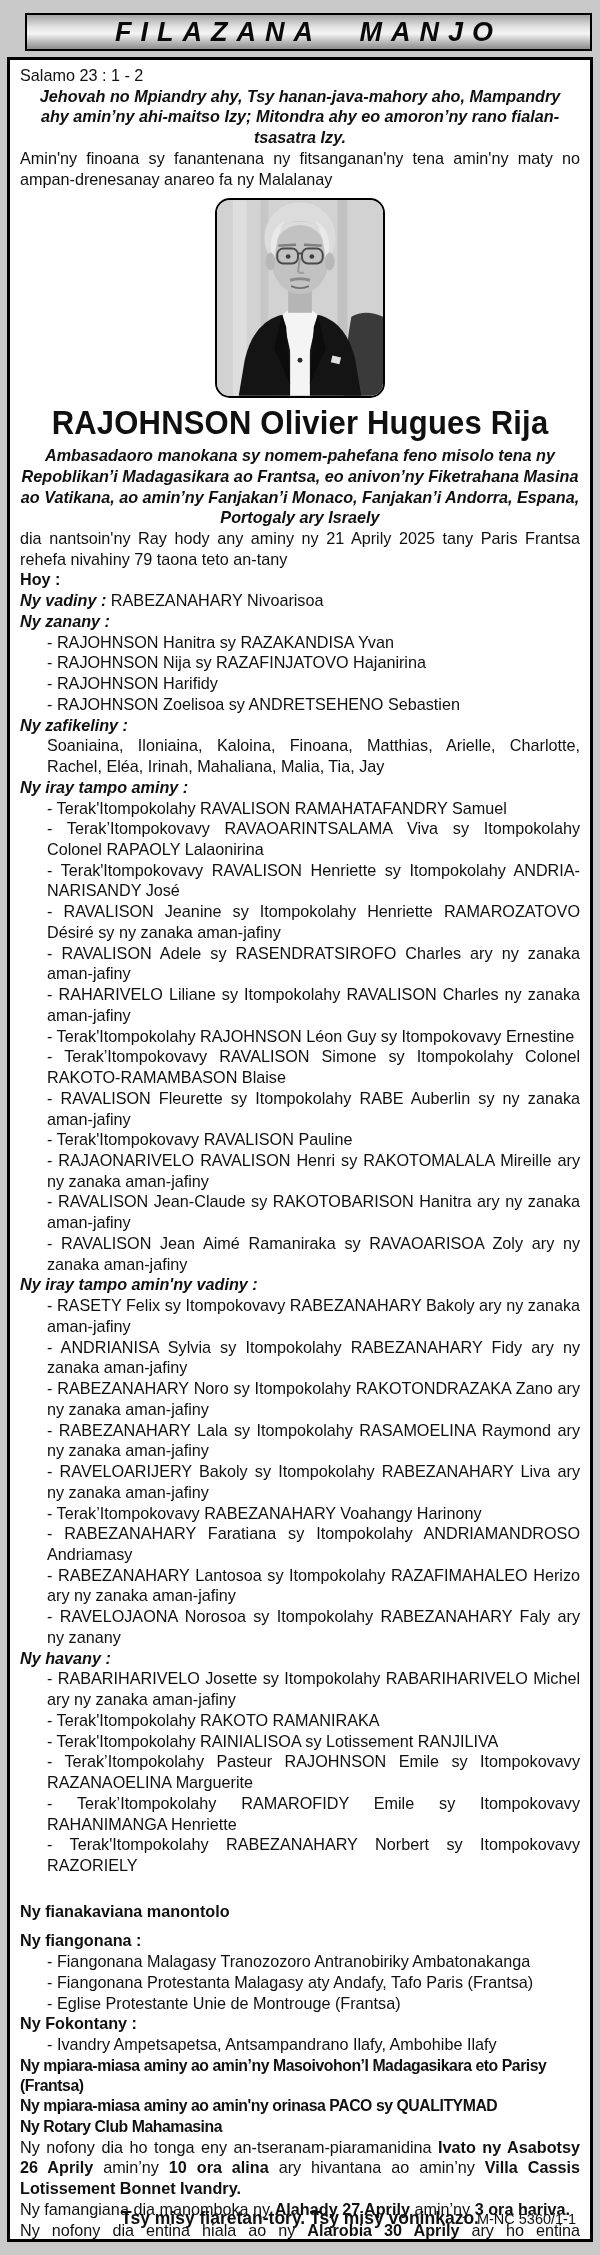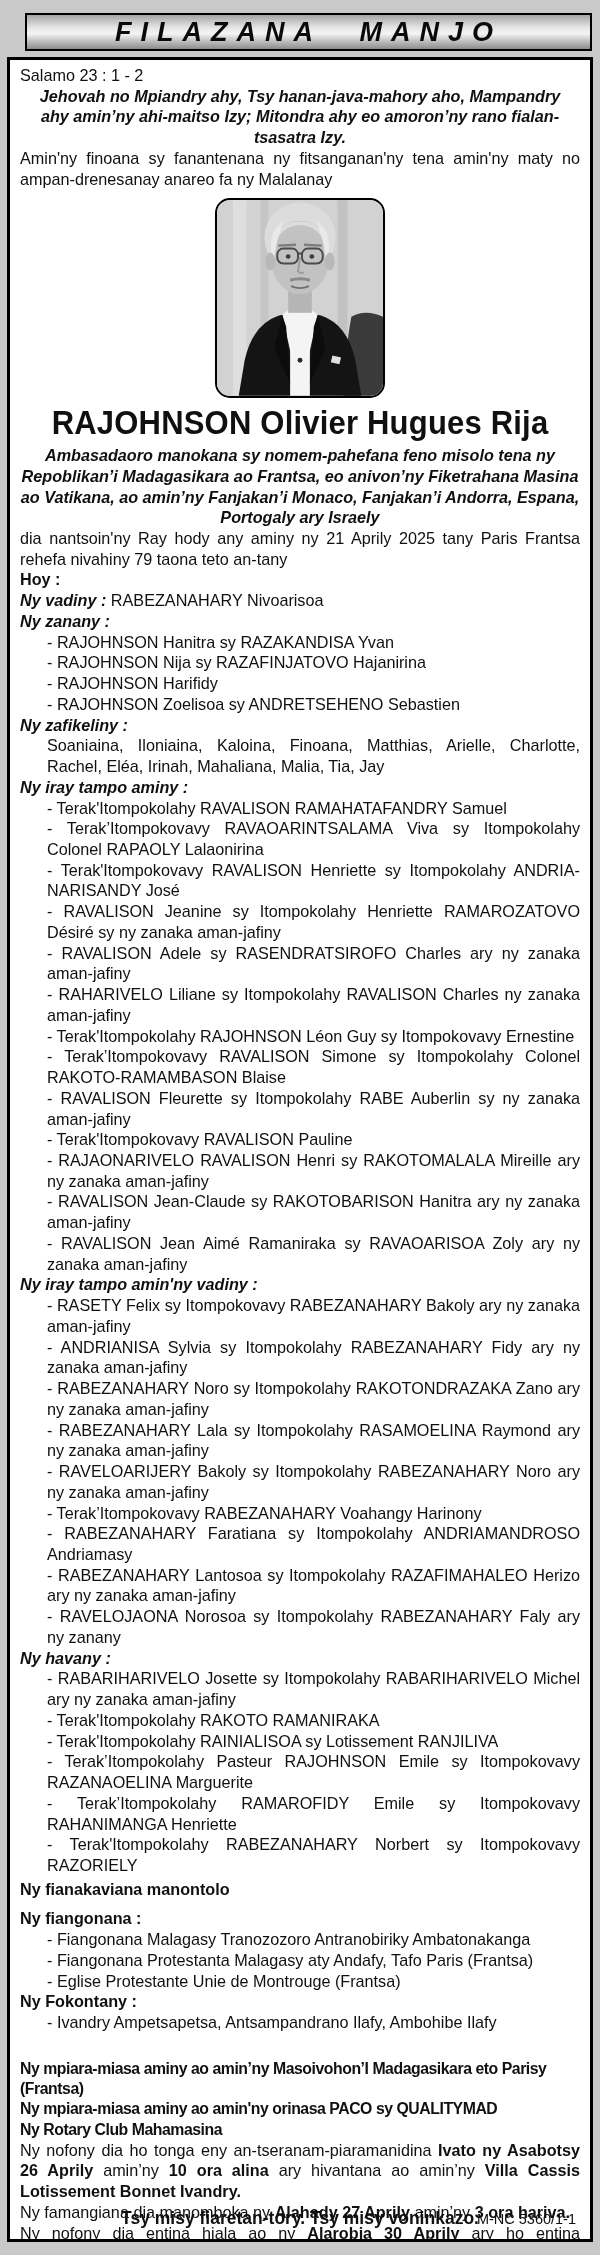--- a/index.html
+++ b/index.html
@@ -128,40 +128,40 @@
       <div class="item">- RAVALISON Fleurette sy Itompokolahy RABE Auberlin sy ny zanaka aman-jafiny</div>
       <div class="item">- Terak'Itompokovavy RAVALISON Pauline</div>
       <div class="item">- RAJAONARIVELO RAVALISON Henri sy RAKOTOMALALA Mireille ary ny zanaka aman-jafiny</div>
       <div class="item">- RAVALISON Jean-Claude sy RAKOTOBARISON Hanitra ary ny zanaka aman-jafiny</div>
       <div class="item">- RAVALISON Jean Aimé Ramaniraka sy RAVAOARISOA Zoly ary ny zanaka aman-jafiny</div>
       <div class="lbl">Ny iray tampo amin'ny vadiny :</div>
       <div class="item">- RASETY Felix sy Itompokovavy RABEZANAHARY Bakoly ary ny zanaka aman-jafiny</div>
       <div class="item">- ANDRIANISA Sylvia sy Itompokolahy RABEZANAHARY Fidy ary ny zanaka aman-jafiny</div>
       <div class="item">- RABEZANAHARY Noro sy Itompokolahy RAKOTONDRAZAKA Zano ary ny zanaka aman-jafiny</div>
       <div class="item">- RABEZANAHARY Lala sy Itompokolahy RASAMOELINA Raymond ary ny zanaka aman-jafiny</div>
-      <div class="item">- RAVELOARIJERY Bakoly sy Itompokolahy RABEZANAHARY Noro ary ny zanaka aman-jafiny</div>
+      <div class="item">- RAVELOARIJERY Bakoly sy Itompokolahy RABEZANAHARY Liva ary ny zanaka aman-jafiny</div>
       <div class="item">- Terak’Itompokovavy RABEZANAHARY Voahangy Harinony</div>
       <div class="item">- RABEZANAHARY Faratiana sy Itompokolahy ANDRIAMANDROSO Andriamasy</div>
       <div class="item">- RABEZANAHARY Lantosoa sy Itompokolahy RAZAFIMAHALEO Herizo ary ny zanaka aman-jafiny</div>
       <div class="item">- RAVELOJAONA Norosoa sy Itompokolahy RABEZANAHARY Faly ary ny zanany</div>
       <div class="lbl">Ny havany :</div>
       <div class="item">- RABARIHARIVELO Josette sy Itompokolahy RABARIHARIVELO Michel ary ny zanaka aman-jafiny</div>
       <div class="item">- Terak'Itompokolahy RAKOTO RAMANIRAKA</div>
       <div class="item">- Terak'Itompokolahy RAINIALISOA sy Lotissement RANJILIVA</div>
       <div class="item">- Terak’Itompokolahy Pasteur RAJOHNSON Emile sy Itompokovavy RAZANAOELINA Marguerite</div>
       <div class="item">- Terak’Itompokolahy RAMAROFIDY Emile sy Itompokovavy RAHANIMANGA Henriette</div>
       <div class="item">- Terak'Itompokolahy RABEZANAHARY Norbert sy Itompokovavy RAZORIELY</div>
-      <div class="boldline" style="margin-top: 3px;">Ny fianakaviana manontolo</div>
+      <div class="boldline" style="margin-top: 25px;">Ny fianakaviana manontolo</div>
       <div class="boldline" style="margin-top: 9px;">Ny fiangonana :</div>
       <div class="item">- Fiangonana Malagasy Tranozozoro Antranobiriky Ambatonakanga</div>
       <div class="item">- Fiangonana Protestanta Malagasy aty Andafy, Tafo Paris (Frantsa)</div>
       <div class="item">- Eglise Protestante Unie de Montrouge (Frantsa)</div>
       <div class="boldline">Ny Fokontany :</div>
       <div class="item">- Ivandry Ampetsapetsa, Antsampandrano Ilafy, Ambohibe Ilafy</div>
-      <div class="boldline tight" style="margin-top: 26px;">Ny mpiara-miasa aminy ao amin’ny Masoivohon’I Madagasikara eto Parisy (Frantsa)</div>
+      <div class="boldline tight" style="margin-top: 1px;">Ny mpiara-miasa aminy ao amin’ny Masoivohon’I Madagasikara eto Parisy (Frantsa)</div>
       <div class="boldline tight">Ny mpiara-miasa aminy ao amin'ny orinasa PACO sy QUALITYMAD</div>
       <div class="boldline tight">Ny Rotary Club Mahamasina</div>
       <div class="runline" style="margin-top: 0;"><span>Ny nofony dia ho tonga eny an-tseranam-piaramanidina </span><span class="b">Ivato ny Asabotsy 26 Aprily</span><span> amin’ny </span><span class="b">10 ora alina</span><span> ary hivantana ao amin’ny </span><span class="b">Villa Cassis Lotissement Bonnet Ivandry.</span></div>
       <div class="runline"><span>Ny famangiana dia manomboka ny </span><span class="b">Alahady 27 Aprily</span><span> amin’ny </span><span class="b">3 ora hariva.</span></div>
       <div class="runline"><span>Ny nofony dia entina hiala ao ny </span><span class="b">Alarobia 30 Aprily</span><span> ary ho entina hanomezam-boni-nahitra an'Andriamanitra ao amin'ny </span></div>
     </div>
 
   <div class="footer-abs">
     <span class="footer-notice">Tsy misy fiaretan-tory. Tsy misy voninkazo.</span>
     <span class="footer-ref">M-NC 5360/1-1</span>

